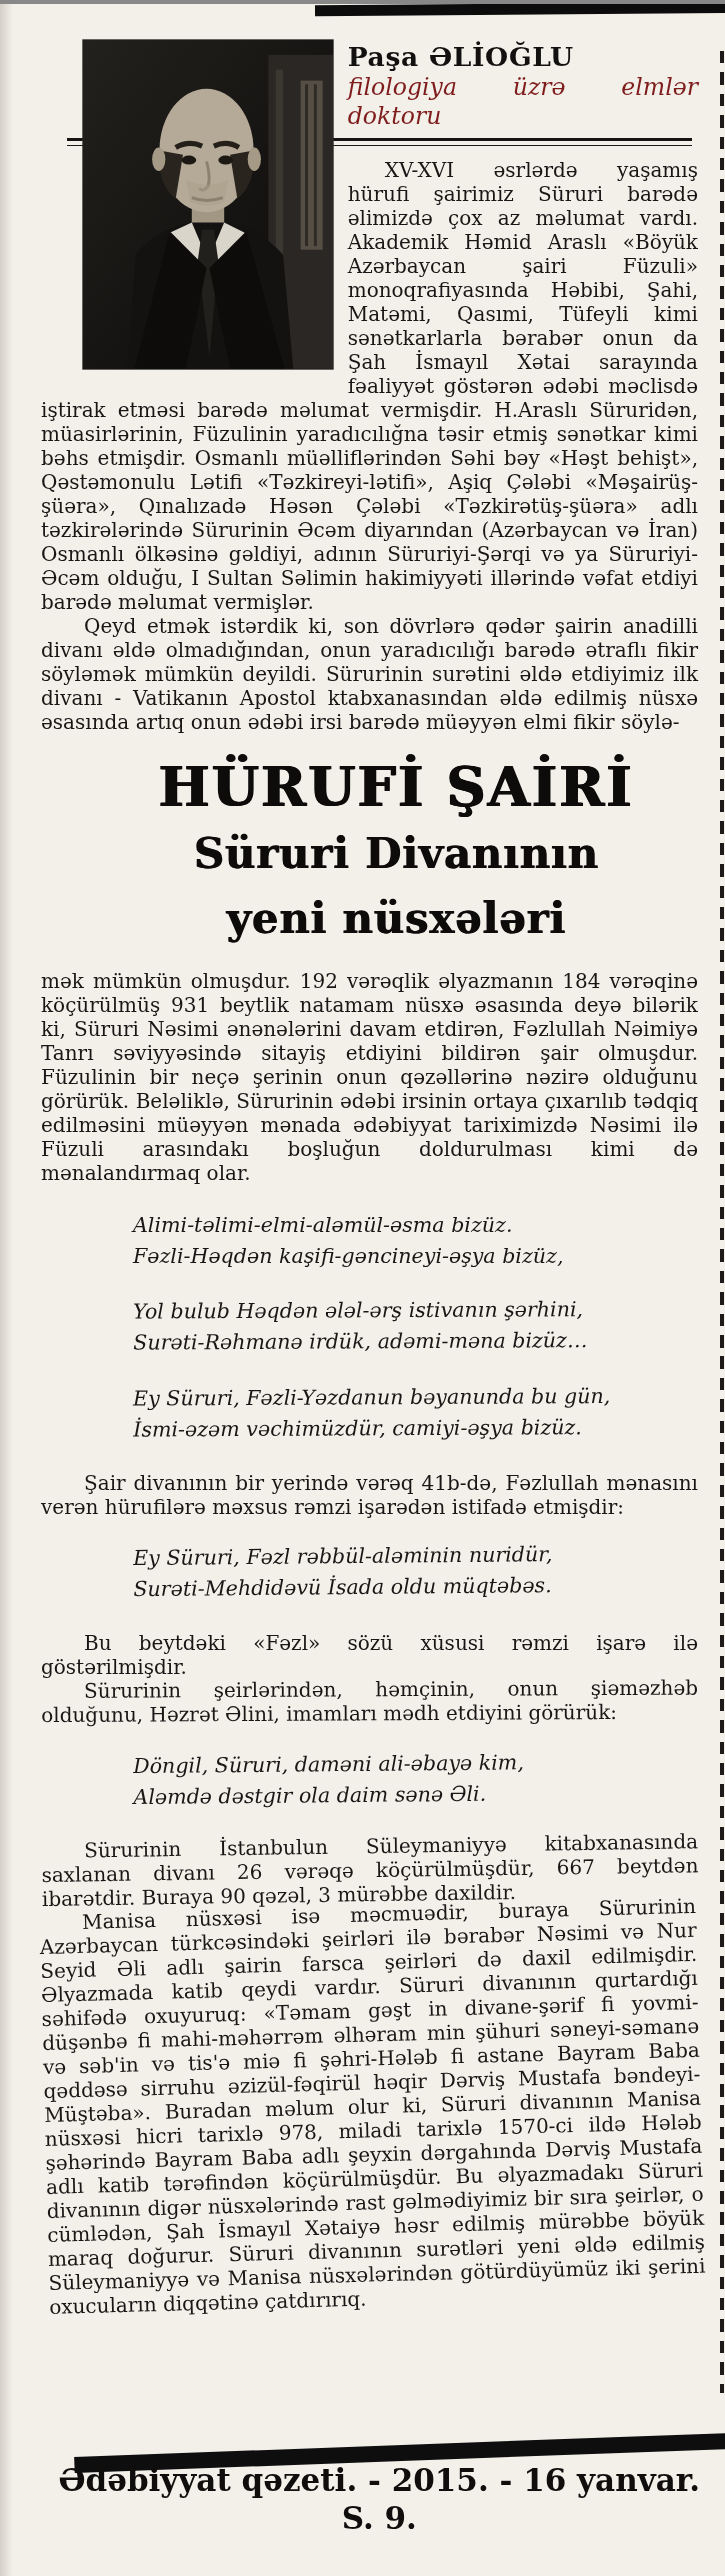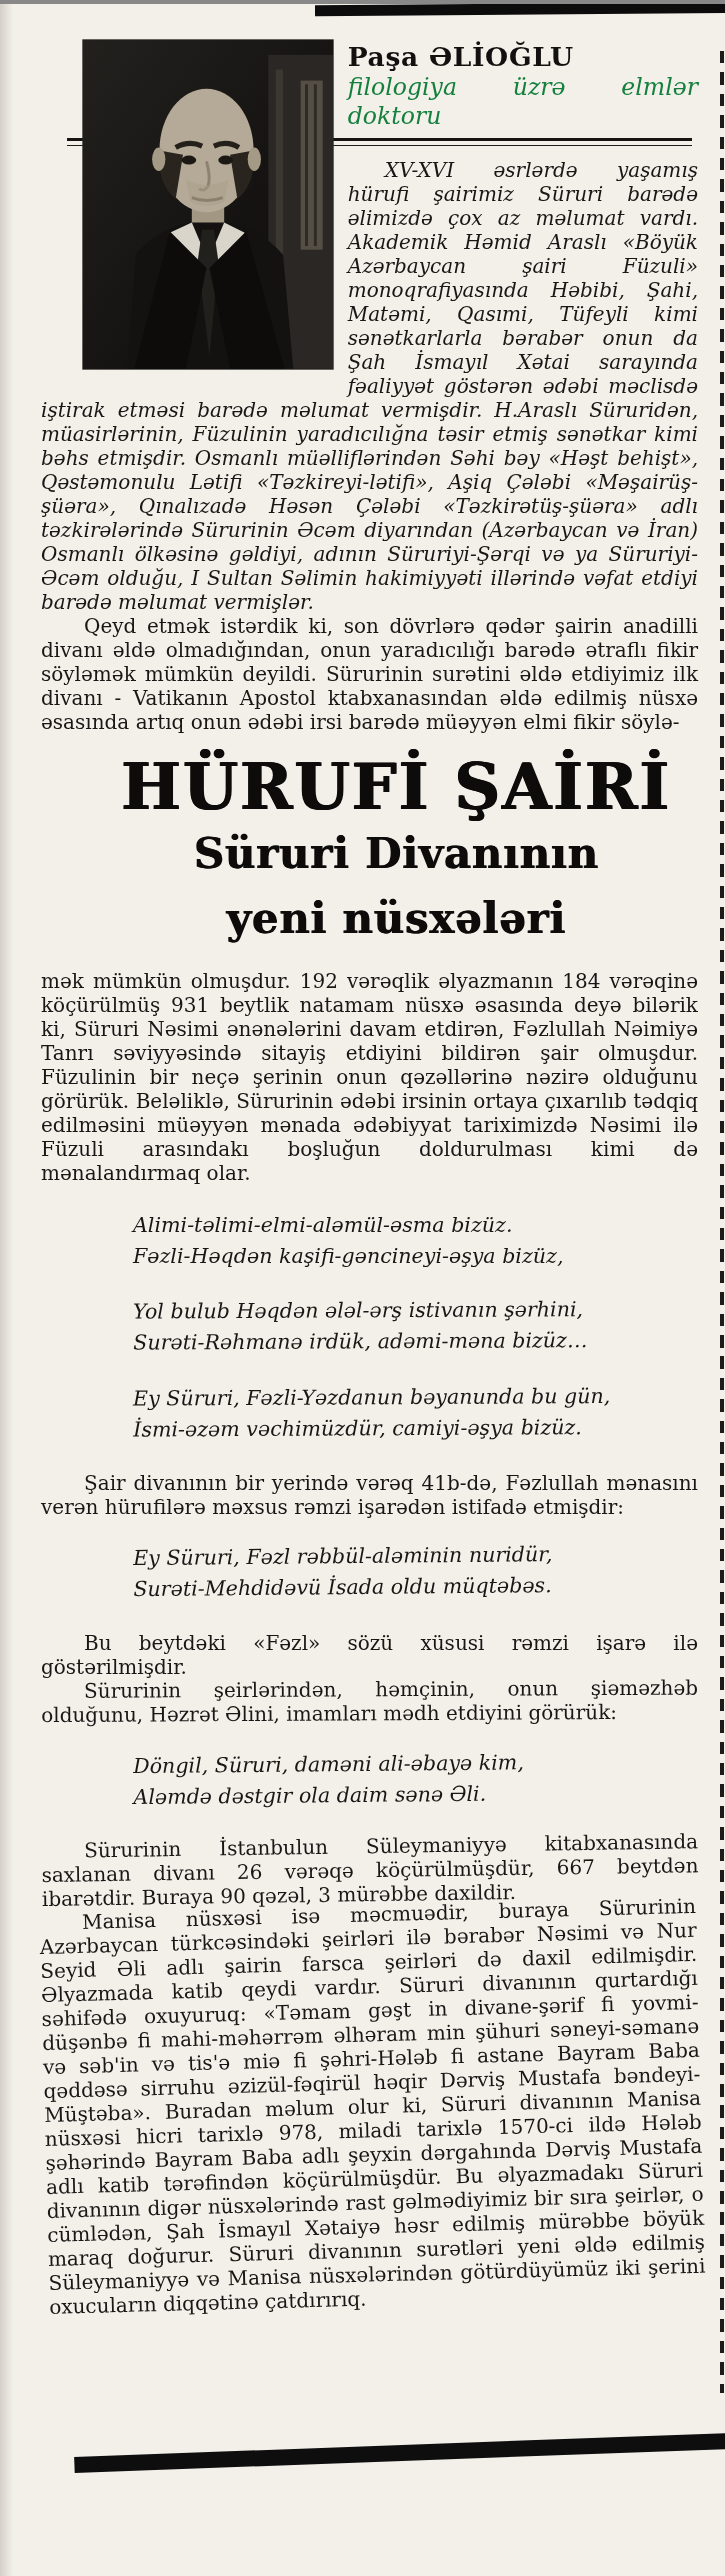--- a/index.html
+++ b/index.html
@@ -30,35 +30,35 @@
     float:left; width:250px; height:329px; margin:1.5px 14.7px 10.3px 42px;
     background:#171614; box-shadow:0 0 0 0.7px #2a2825;
   }
   .photo-frame svg { display:block; width:100%; height:100%; }
   .byline { padding-left:22px; }
   .byline-author {
     font-size:26.5px; font-weight:bold; letter-spacing:0.7px;
     margin:2.9px 0 0; line-height:32px; color:#121110;
   }
   .byline-title {
-    font-size:23.6px; font-style:italic; margin:0; line-height:29.5px; color:#15803d;
+    font-size:23.6px; font-style:italic; margin:0; line-height:29.5px; color:#7f1d1d;
   }
   .byline-rule {
     height:4.4px; margin:5.9px 5.9px 11.8px 4.4px;
     border-top:3.7px solid #161514; border-bottom:1.5px solid #1d1c1a;
   }
   p.body-par { margin:0; }
-  p.lead { text-indent:37px;font-style:italic; }
+  p.lead { text-indent:37px; }
   p.ind { text-indent:43px; }
   .headline {
     clear:both; text-align:center; padding-left:53px;
     margin:19px 0 17.7px; font-weight:bold; color:#0d0c0b;
   }
   .headline .l1 {
-    display:block; font-size:63px; line-height:68px; letter-spacing:2.2px;
+    display:block; font-size:54px; line-height:68px; letter-spacing:2.2px;
     text-shadow:1.2px 0 #0d0c0b, -0.6px 0 #0d0c0b;
   }
   .headline .l2, .headline .l3 {
     display:block; font-size:42px; line-height:65px; letter-spacing:0.7px;
     text-shadow:0.9px 0 #0d0c0b;
   }
   .verse {
     font-style:italic; padding-left:92px; margin:25px 0;
     font-size:20.6px; line-height:31px; text-align:left;
   }
@@ -175,15 +175,16 @@
       <div>Döngil, Süruri, daməni ali-əbayə kim,</div>
       <div>Aləmdə dəstgir ola daim sənə Əli.</div>
     </div>
 
     <p class="body-par ind sk-c">Sürurinin İstanbulun Süleymaniyyə kitabxanasında saxlanan divanı 26 vərəqə köçürülmüşdür, 667 beytdən ibarətdir. Buraya 90 qəzəl, 3 mürəbbe daxildir.</p>
     <p class="body-par ind sk-d">Manisa nüsxəsi isə məcmuədir, buraya Sürurinin Azərbaycan türkcəsindəki şeirləri ilə bərabər Nəsimi və Nur Seyid Əli adlı şairin farsca şeirləri də daxil edilmişdir. Əlyazmada katib qeydi vardır. Süruri divanının qurtardığı səhifədə oxuyuruq: «Təmam gəşt in divane-şərif fi yovmi-düşənbə fi mahi-məhərrəm əlhəram min şühuri səneyi-səmanə və səb'in və tis'ə miə fi şəhri-Hələb fi astane Bayram Baba qəddəsə sirruhu əzizül-fəqirül həqir Dərviş Mustafa bəndeyi-Müştəba». Buradan məlum olur ki, Süruri divanının Manisa nüsxəsi hicri tarixlə 978, miladi tarixlə 1570-ci ildə Hələb şəhərində Bayram Baba adlı şeyxin dərgahında Dərviş Mustafa adlı katib tərəfindən köçürülmüşdür. Bu əlyazmadakı Süruri divanının digər nüsxələrində rast gəlmədiyimiz bir sıra şeirlər, o cümlədən, Şah İsmayıl Xətaiyə həsr edilmiş mürəbbe böyük  maraq doğurur. Süruri divanının surətləri yeni əldə edilmiş Süleymaniyyə və Manisa nüsxələrindən götürdüyümüz iki şerini oxucuların diqqətinə çatdırırıq.</p>
 
   </div>
 
   <div class="footer-bar"></div>
+  <div class="footer-cite">Ədəbiyyat qəzeti. - 2015. - 16 yanvar. S. 9.</div>
 
 </div>
 
 
 </body></html>

